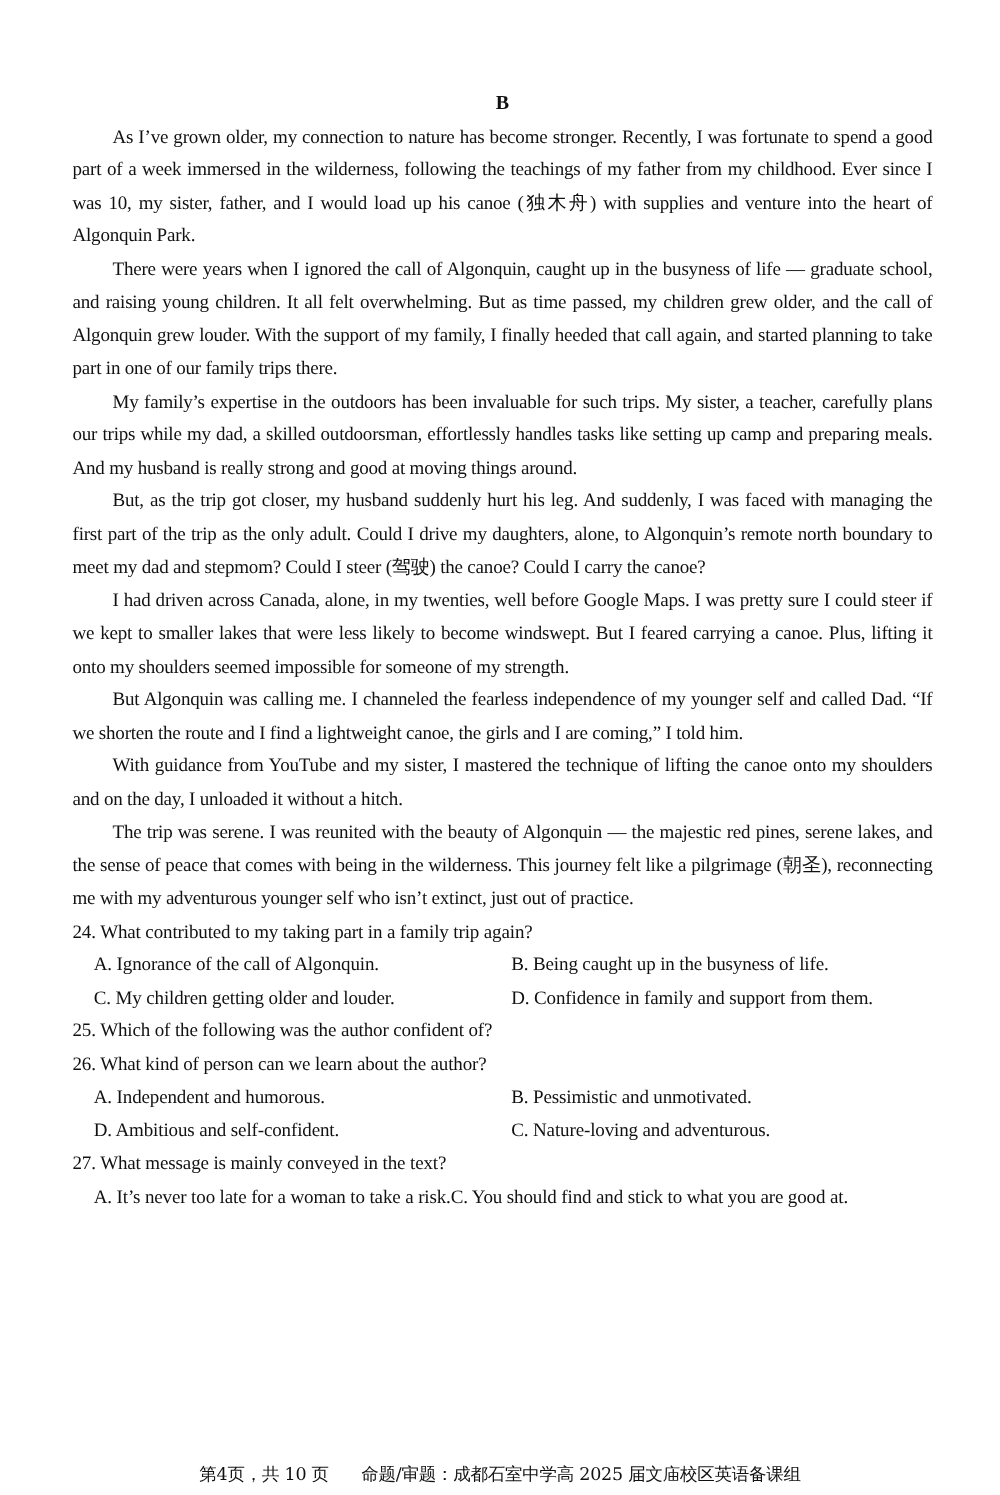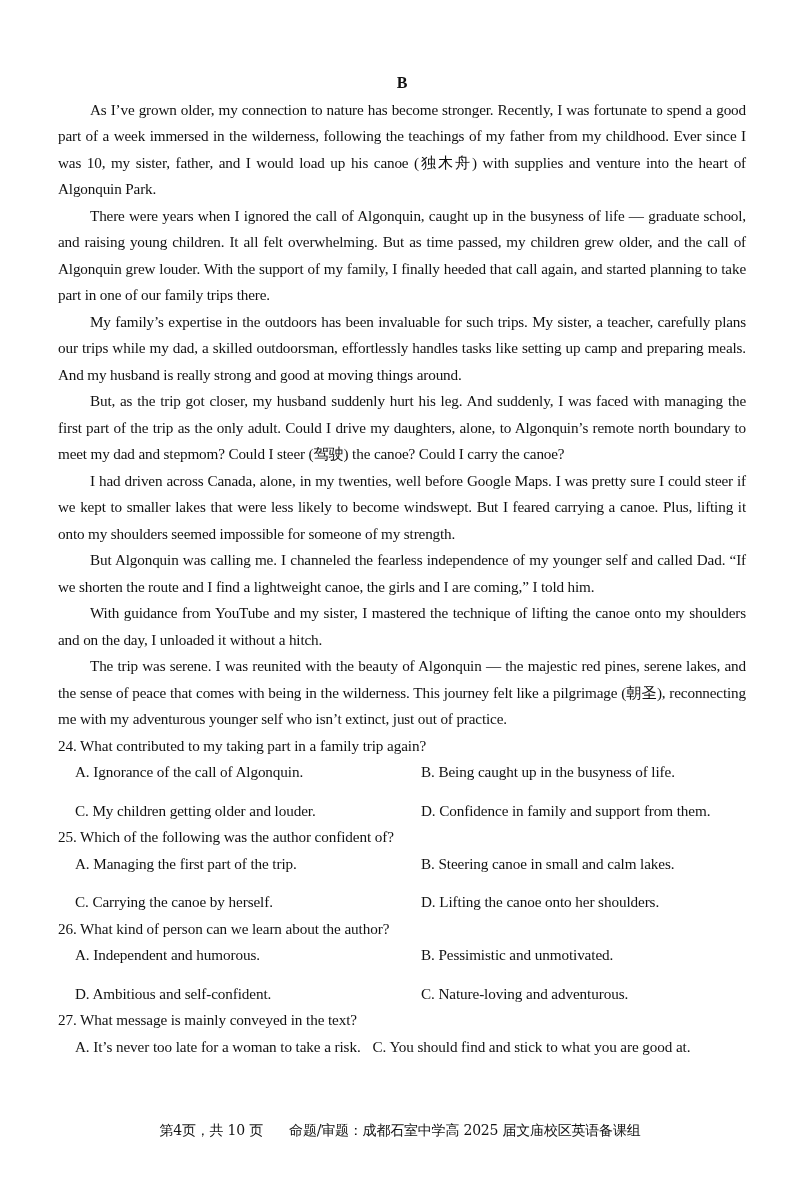--- a/index.html
+++ b/index.html
@@ -44,31 +44,30 @@
       margin: 0;
       line-height: 26.5px;
       letter-spacing: -0.1px;
     }
     .options {
       display: grid;
       grid-template-columns: 334px 340px;
       padding-left: 17px;
       line-height: 26.5px;
       letter-spacing: -0.1px;
-      gap: 12px;
     }
     .options.single {
       grid-template-columns: 1fr 1fr 1fr;
     }
     .option {
       white-space: nowrap;
     }
     .footer {
       position: absolute;
-      top: 1122px;
+      top: 1171px;
       left: 0;
       width: 800px;
       text-align: center;
       font-size: 14px;
       letter-spacing: -0.2px;
       color: #111;
       font-family: "DejaVu Serif", "Liberation Serif", serif;
     }
     .footer .gap {
       display: inline-block;
@@ -98,26 +97,20 @@
       <div class="options">
         <span class="option">A. Ignorance of the call of Algonquin.</span>
         <span class="option">B. Being caught up in the busyness of life.</span>
         <span class="option">C. My children getting older and louder.</span>
         <span class="option">D. Confidence in family and support from them.</span>
       </div>
     </div>
 
     <div class="question-block">
       <p class="question-stem">25. Which of the following was the author confident of?</p>
-      <div class="options">
-        <span class="option">A. Managing the first part of the trip.</span>
-        <span class="option">B. Steering canoe in small and calm lakes.</span>
-        <span class="option">C. Carrying the canoe by herself.</span>
-        <span class="option">D. Lifting the canoe onto her shoulders.</span>
-      </div>
     </div>
 
     <div class="question-block">
       <p class="question-stem">26. What kind of person can we learn about the author?</p>
       <div class="options">
         <span class="option">A. Independent and humorous.</span>
         <span class="option">B. Pessimistic and unmotivated.</span>
         <span class="option">D. Ambitious and self-confident.</span>
         <span class="option">C. Nature-loving and adventurous.</span>
       </div>

